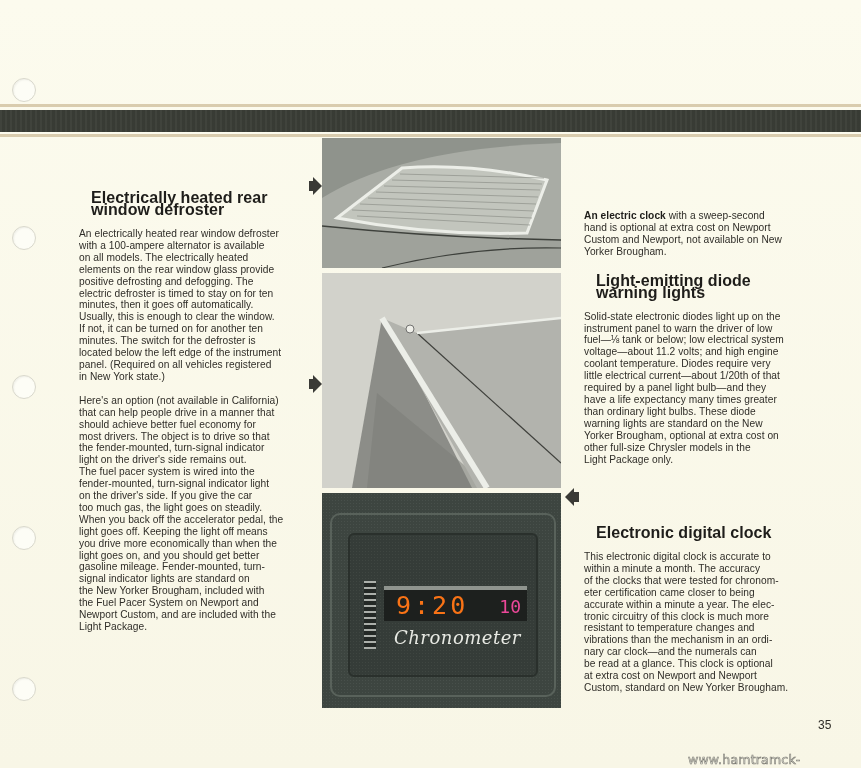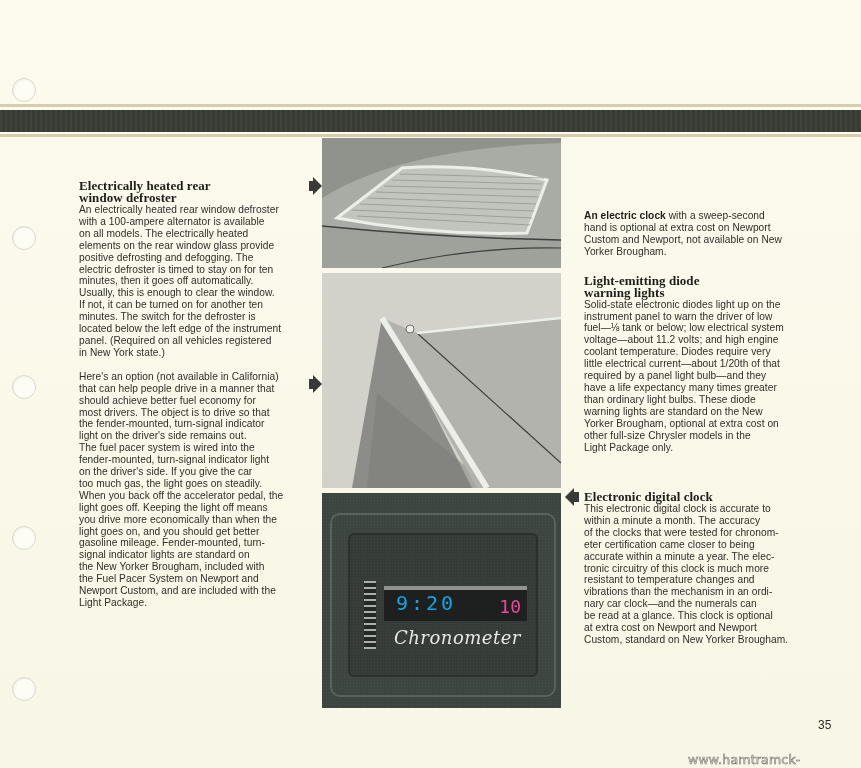--- a/index.html
+++ b/index.html
@@ -14,42 +14,42 @@
     position: absolute; left: 12px; width: 22px; height: 22px; border-radius: 50%;
     background: #fdfdf6; border: 1px solid #d9d8cc; box-shadow: inset 1px 1px 2px rgba(0,0,0,0.06);
   }
   .band-line { position: absolute; left: 0; width: 861px; height: 3px; background: #d9ccae; }
   .band {
     position: absolute; left: 0; top: 110px; width: 861px; height: 22px;
     background: #3a3d36;
     background-image: repeating-linear-gradient(90deg, rgba(255,255,255,0.03) 0 2px, rgba(0,0,0,0.03) 2px 5px);
   }
   .col { position: absolute; font-size: 10.2px; line-height: 11.9px; letter-spacing: 0.05px; }
-  .col h3 { margin: 0; font-size: 13px; line-height: 12px; font-weight: bold; color: #1e1d1a; font-family: Liberation Serif, serif; }
+  .col h3 { margin: 12px; font-size: 16px; line-height: 12px; font-weight: bold; color: #1e1d1a; }
   .col p { margin: 0; white-space: pre-line; }
   .col .section { margin-bottom: 12px; }
   .lead { font-weight: bold; color: #1e1d1a; }
 
   .photo { position: absolute; left: 322px; width: 239px; overflow: hidden; }
   #photo-window { top: 138px; height: 130px; background: linear-gradient(180deg, #8a8e88 0%, #9a9d96 40%, #7f827c 100%); }
   #photo-trunk { top: 273px; height: 215px; background: #c9c9c2; }
   #photo-clock { top: 493px; height: 215px; background: #3d4540;
     background-image: radial-gradient(rgba(255,255,255,0.06) 1px, transparent 1px); background-size: 3px 3px; }
 
   .arrow-right { position: absolute; width: 0; height: 0; border-top: 9px solid transparent; border-bottom: 9px solid transparent; border-left: 9px solid #3a3a36; }
   .arrow-right::before { content: ""; position: absolute; left: -13px; top: -5px; width: 5px; height: 10px; background: #3a3a36; }
   .arrow-left { position: absolute; width: 0; height: 0; border-top: 9px solid transparent; border-bottom: 9px solid transparent; border-right: 9px solid #3a3a36; }
   .arrow-left::after { content: ""; position: absolute; left: 9px; top: -5px; width: 5px; height: 10px; background: #3a3a36; }
 
   .clock-bezel { position: absolute; left: 8px; top: 20px; width: 222px; height: 180px; border: 2px solid #59625b; border-radius: 10px; }
   .clock-inner { position: absolute; left: 26px; top: 40px; width: 186px; height: 140px; border: 2px solid #2a302c; border-radius: 6px; background: rgba(0,0,0,0.12); }
   .clock-ribs { position: absolute; left: 42px; top: 88px; width: 12px; height: 68px;
     background: repeating-linear-gradient(#c9ccc6 0 2px, #1f2320 2px 6px); opacity: 0.8; }
   .clock-window { position: absolute; left: 62px; top: 93px; width: 143px; height: 31px; background: #1d201e; border-top: 4px solid #8f948e; }
-  .clock-digits { position: absolute; left: 12px; top: 1px; font-family: "DejaVu Sans Mono", monospace; font-size: 20px; color: #0ea5e9; letter-spacing: 3px; }
+  .clock-digits { position: absolute; left: 12px; top: 1px; font-family: "DejaVu Sans Mono", monospace; font-size: 25px; color: #f97316; letter-spacing: 3px; }
   .clock-seconds { position: absolute; right: 6px; top: 6px; font-family: "DejaVu Sans Mono", monospace; font-size: 18px; color: #ec4899; }
   .clock-brand { position: absolute; left: 72px; top: 134px; font-family: "DejaVu Serif", serif; font-style: italic; font-size: 18px; color: #e7e9e3; letter-spacing: 0.5px; text-align: right; }
 
   .page-number { position: absolute; left: 818px; top: 718px; font-size: 12px; color: #2f2d28; }
   .watermark { position: absolute; left: 688px; top: 752px; font-size: 12.5px; color: #e9e8de; font-family: "DejaVu Sans", sans-serif;
     -webkit-text-stroke: 0.6px #7b7a73; letter-spacing: 0.2px; }
 </style>
 </head>
 <body>
 
@@ -175,21 +175,21 @@
 required by a panel light bulb—and they
 have a life expectancy many times greater
 than ordinary light bulbs. These diode
 warning lights are standard on the New
 Yorker Brougham, optional at extra cost on
 other full-size Chrysler models in the
 Light Package only.</p>
     </div>
   </div>
 
-  <div class="col" style="left:584px; top:491px; width:230px;">
+  <div class="col" style="left:584px; top:515px; width:230px;">
     <div class="section">
       <h3>Electronic digital clock</h3>
       <p>This electronic digital clock is accurate to
 within a minute a month. The accuracy
 of the clocks that were tested for chronom-
 eter certification came closer to being
 accurate within a minute a year. The elec-
 tronic circuitry of this clock is much more
 resistant to temperature changes and
 vibrations than the mechanism in an ordi-

